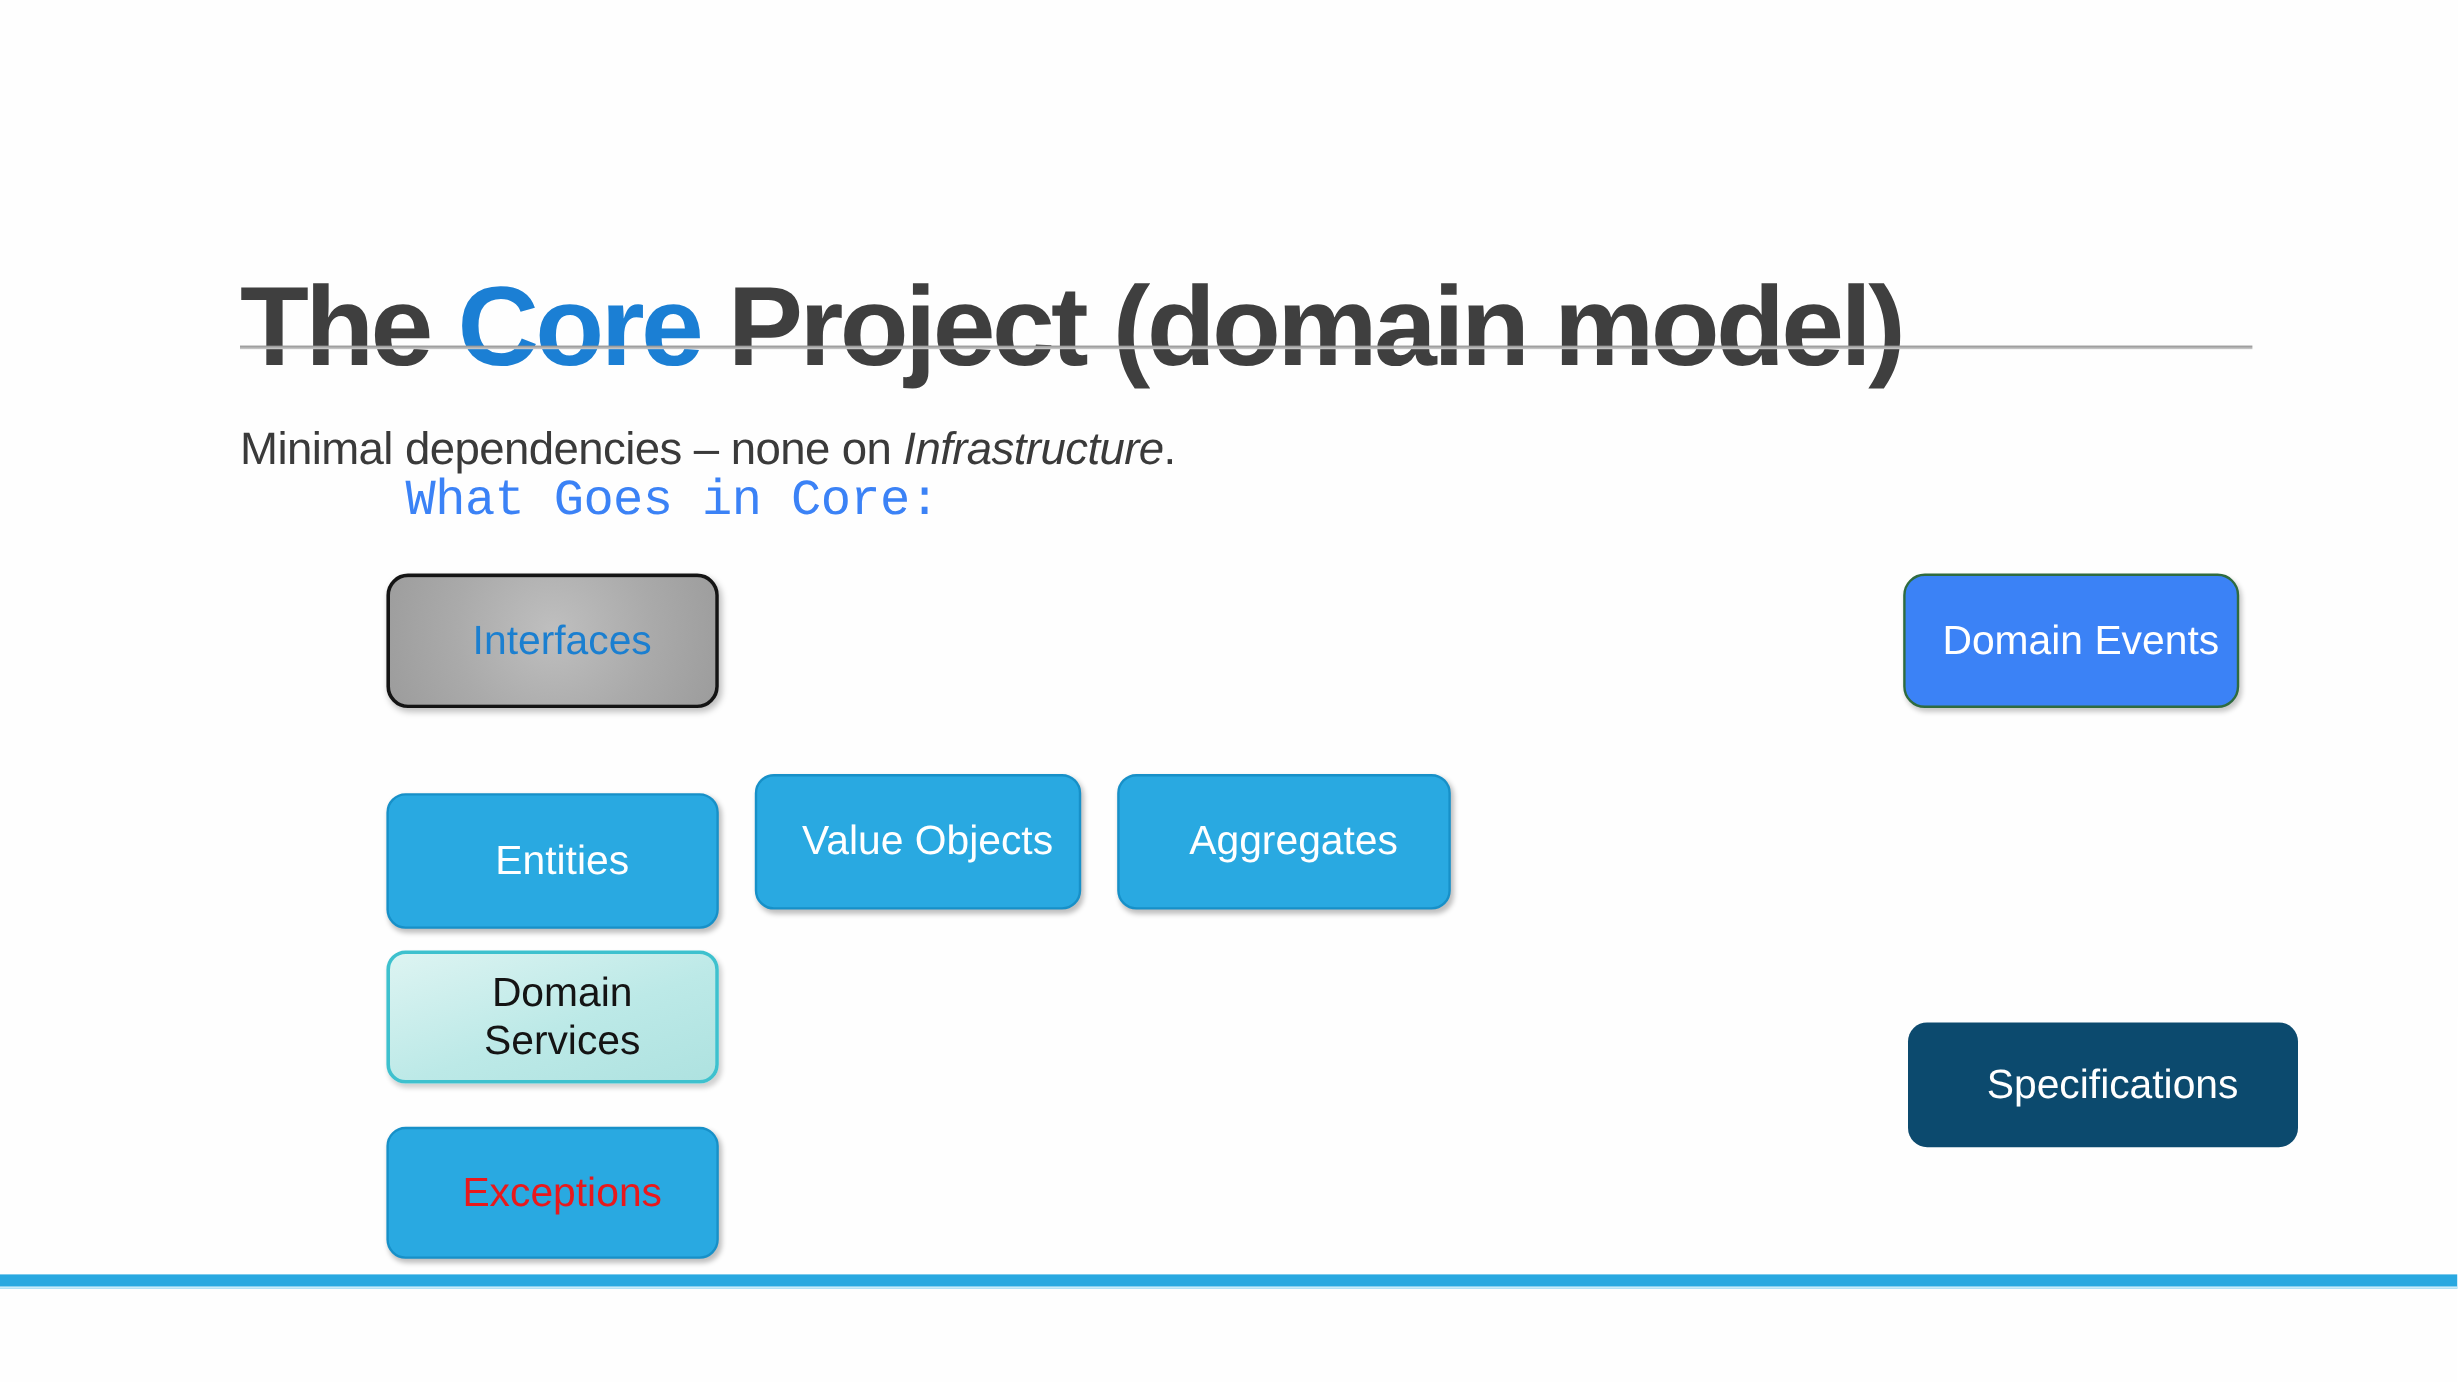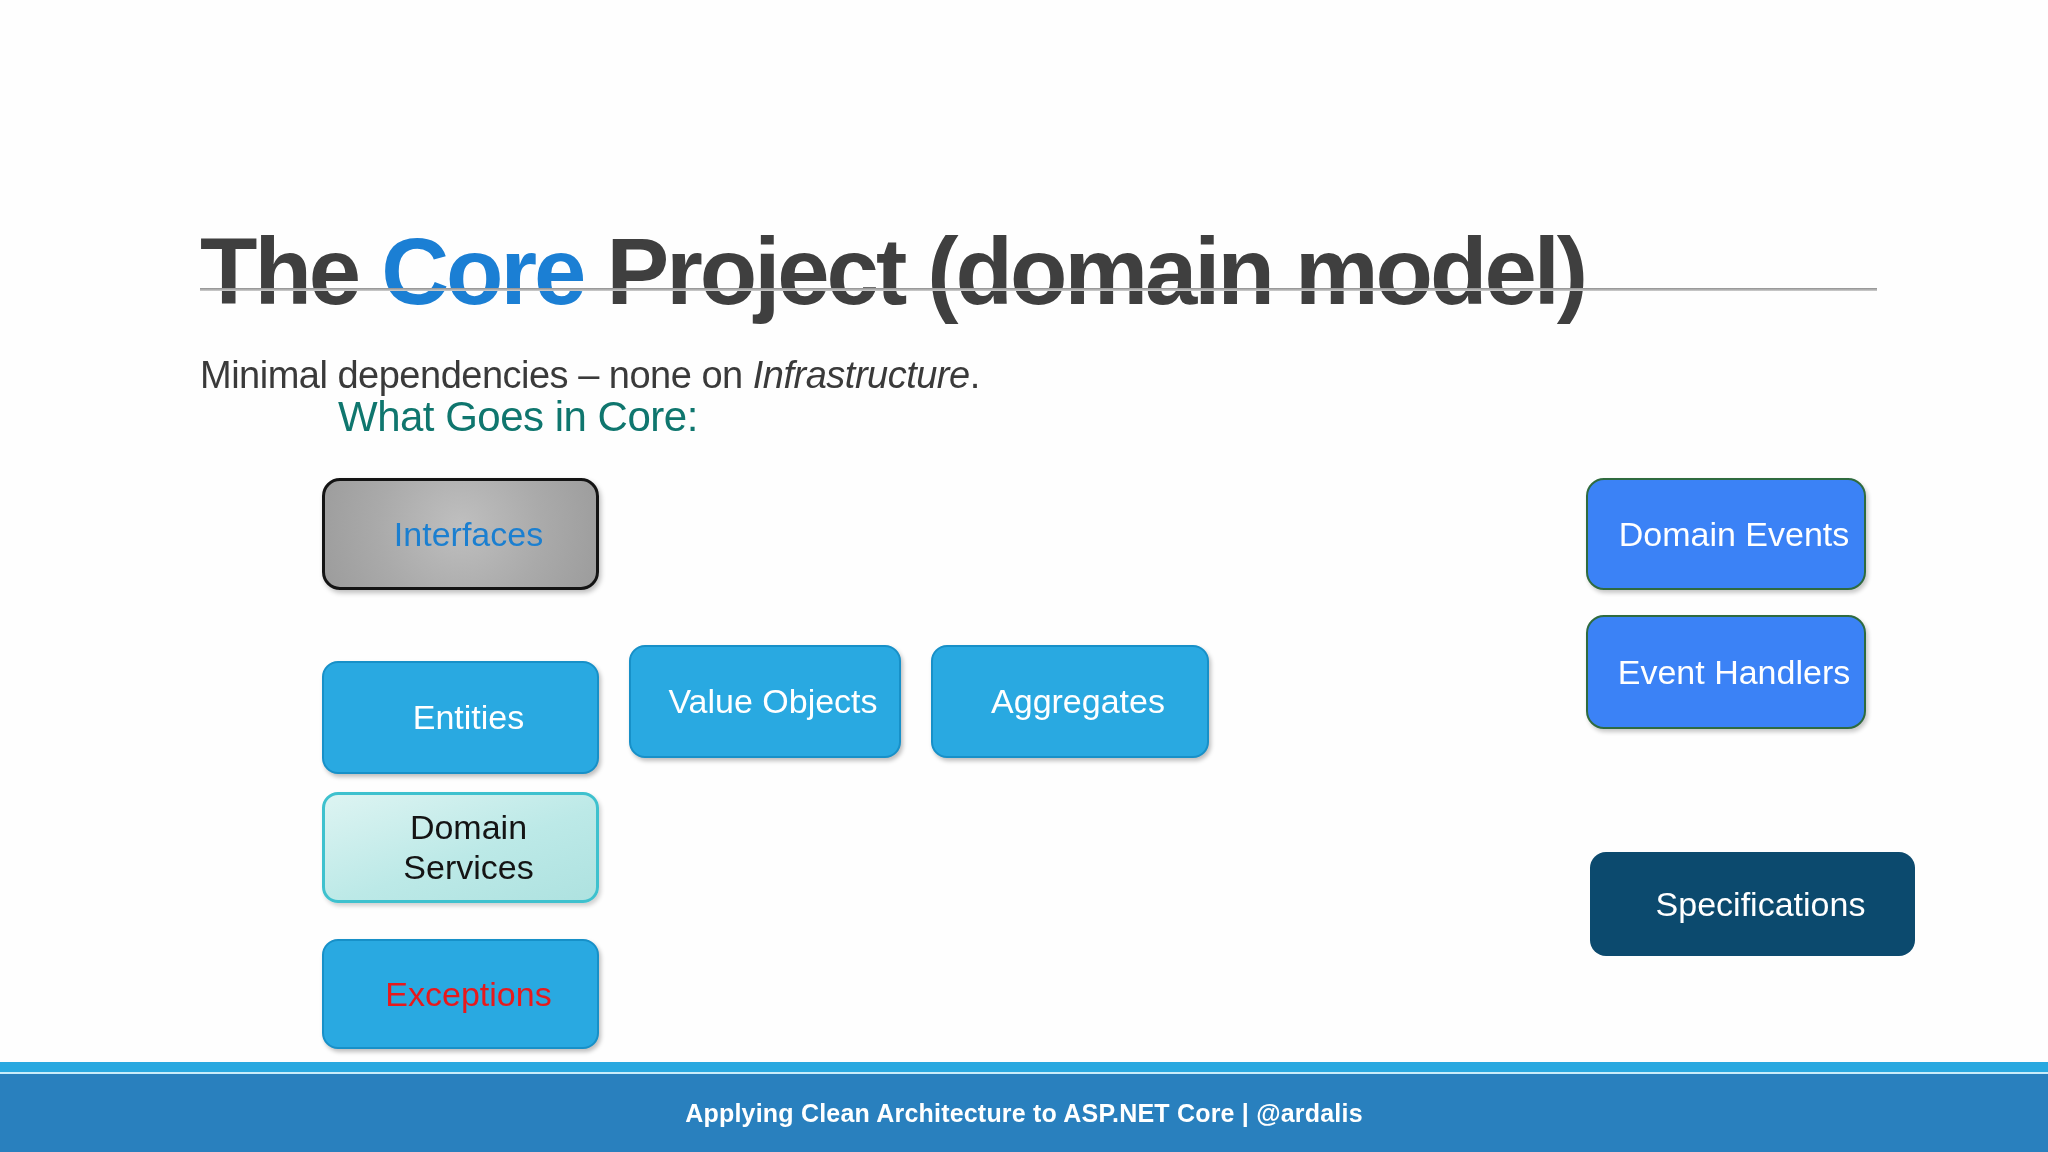--- a/index.html
+++ b/index.html
@@ -21,22 +21,23 @@
     background:linear-gradient(#8f8f8f,#cfcfcf);
   }
   .subtitle{
     position:absolute;left:200px;top:316px;
     font-size:38px;color:#3a3a3a;letter-spacing:-0.5px;
     white-space:nowrap;
   }
   .subtitle .ital{font-style:italic;}
   .section-heading{
     position:absolute;left:338px;top:393px;
-    font-size:42px;color:#0f766e;letter-spacing:-0.5px;
+    font-size:42px;color:#3b82f6;letter-spacing:-0.5px;
     white-space:nowrap;
+    font-family:Liberation Mono, monospace;
   }
   .box{
     position:absolute;
     display:flex;align-items:center;justify-content:center;
     text-align:center;
     font-size:34px;
     box-sizing:border-box;
     padding-left:16px;
   }
   .box-interfaces{
@@ -130,27 +131,21 @@
   </div>
 
   <div class="box box-blue box-exceptions">
     <span>Exceptions</span>
   </div>
 
   <div class="box box-green box-domain-events">
     <span>Domain Events</span>
   </div>
 
-  <div class="box box-green box-event-handlers">
-    <span>Event Handlers</span>
-  </div>
 
   <div class="box box-specifications">
     <span>Specifications</span>
   </div>
 
   <div class="footer-strip"></div>
 
-  <div class="footer-bar">
-    <span class="footer-text">Applying Clean Architecture to ASP.NET Core | @ardalis</span>
-  </div>
 
 </div>
 
 </body></html>

